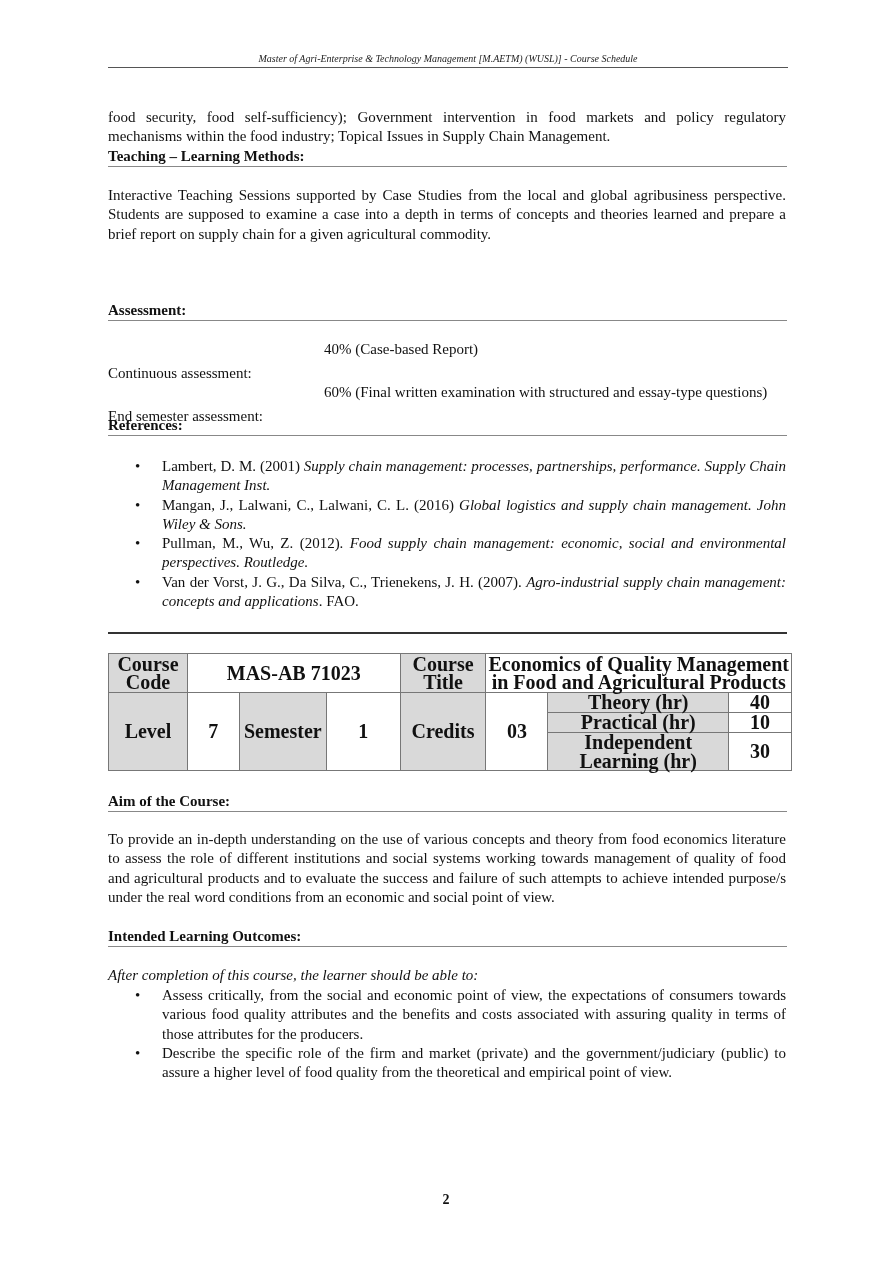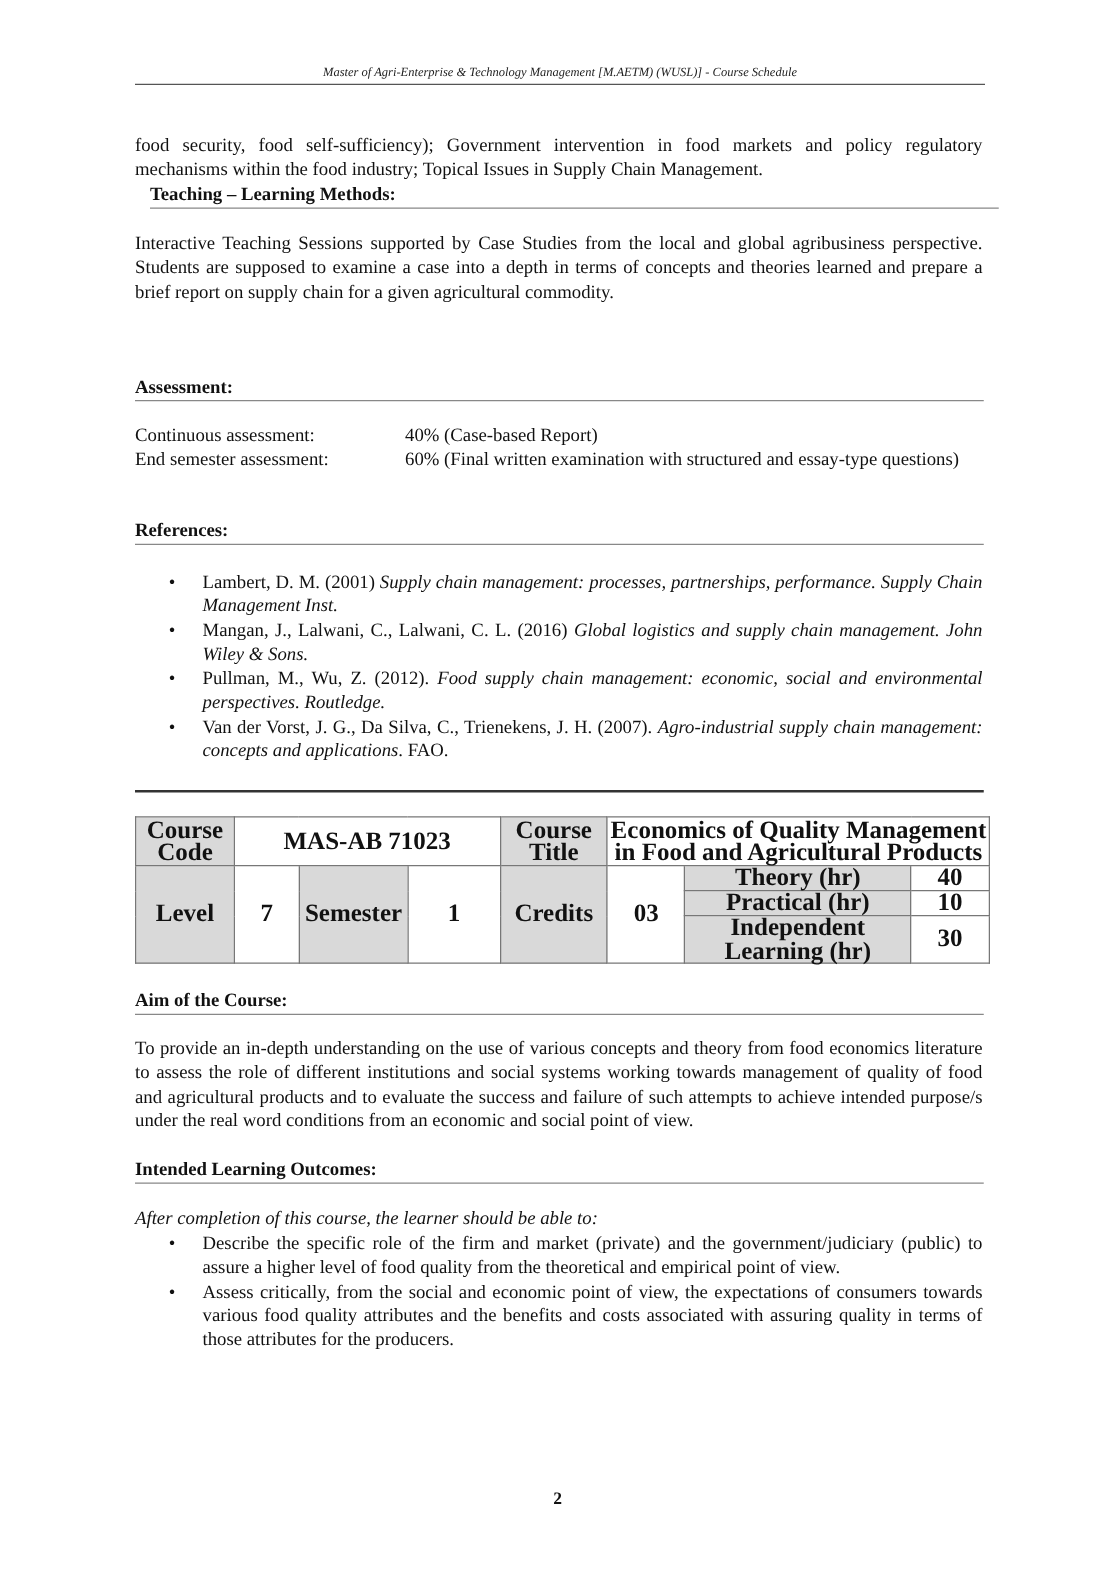--- a/index.html
+++ b/index.html
@@ -2,40 +2,40 @@
 <html><head>
 <meta charset="utf-8">
 <style>
   html, body { margin:0; padding:0; background:#fff; }
   body { width:892px; height:1262px; position:relative; font-family:"Liberation Serif", serif; color:#111; font-size:15px; }
   .header { position:absolute; left:108px; top:53px; width:680px; text-align:center; font-style:italic; font-size:10px; color:#222; padding-bottom:3px; border-bottom:1px solid #555; }
   .para { text-align:justify; line-height:19.3px; position:absolute; left:108px; width:678px; }
   .heading { position:absolute; left:108px; width:679px; font-weight:bold; font-size:15px; border-bottom:1.5px solid #888; padding-bottom:1px; line-height:18px; }
   .assess { position:absolute; left:108px; width:678px; line-height:19.3px; }
   .assess .row { display:flex; }
-  .assess .lbl { width:216px; flex:none; }
+  .assess .lbl { width:216px; flex:none;margin-top:24px; }
   .assess .val { flex:1; text-align:justify; }
   ul.refs { position:absolute; left:108px; width:678px; margin:0; padding:0; list-style:none; line-height:19.3px; }
   ul.refs li { position:relative; padding-left:54px; text-align:justify; }
   ul.refs li::before { content:"•"; position:absolute; left:27px; top:0; }
   .rule { position:absolute; left:108px; width:679px; top:632px; border-top:2px solid #333; }
   table.ct { position:absolute; left:108px; top:653px; width:684px; border-collapse:collapse; font-weight:bold; font-size:20px; text-align:center; }
   table.ct td { border:1px solid #777; padding:0 2px; line-height:18.5px; }
   table.ct td.g { background:#d9d9d9; }
   .pagenum { position:absolute; left:0; width:892px; top:1192px; text-align:center; font-weight:bold; font-size:14px; }
   .italic { font-style:italic; }
 </style>
 </head>
 <body>
 
 <div class="header">Master of Agri-Enterprise &amp; Technology Management [M.AETM) (WUSL)] - Course Schedule</div>
 
 <div class="para" style="top:108px;">food security, food self-sufficiency); Government intervention in food markets and policy regulatory mechanisms within the food industry; Topical Issues in Supply Chain Management.</div>
 
-<div class="heading" style="top:147px;margin-left:12px;">Teaching – Learning Methods:</div>
+<div class="heading" style="top:147px;">Teaching – Learning Methods:</div>
 <div class="para" style="top:186px;">Interactive Teaching Sessions supported by Case Studies from the local and global agribusiness perspective. Students are supposed to examine a case into a depth in terms of concepts and theories learned and prepare a brief report on supply chain for a given agricultural commodity.</div>
 
 <div class="heading" style="top:301px;">Assessment:</div>
 <div class="assess" style="top:340px;">
   <div class="row">
     <div class="lbl">Continuous assessment:</div>
     <div class="val">40% (Case-based Report)</div>
   </div>
   <div class="row">
     <div class="lbl">End semester assessment:</div>
@@ -91,17 +91,17 @@
   </tr>
 </tbody>
   </table>
 
 <div class="heading" style="top:792px;">Aim of the Course:</div>
 <div class="para" style="top:830px;">To provide an in-depth understanding on the use of various concepts and theory from food economics literature to assess the role of different institutions and social systems working towards management of quality of food and agricultural products and to evaluate the success and failure of such attempts to achieve intended purpose/s under the real word conditions from an economic and social point of view.</div>
 
 <div class="heading" style="top:927px;">Intended Learning Outcomes:</div>
 <div class="para italic" style="top:966px;">After completion of this course, the learner should be able to:</div>
 <ul class="refs" style="top:986px;">
+  <li>Assess critically, from the social and economic point of view, the expectations of consumers towards various food quality attributes and the benefits and costs associated with assuring quality in terms of those attributes for the producers.</li>
   <li>Describe the specific role of the firm and market (private) and the government/judiciary (public) to assure a higher level of food quality from the theoretical and empirical point of view.</li>
-  <li>Assess critically, from the social and economic point of view, the expectations of consumers towards various food quality attributes and the benefits and costs associated with assuring quality in terms of those attributes for the producers.</li>
 </ul>
 
 <div class="pagenum">2</div>
 
 </body></html>

